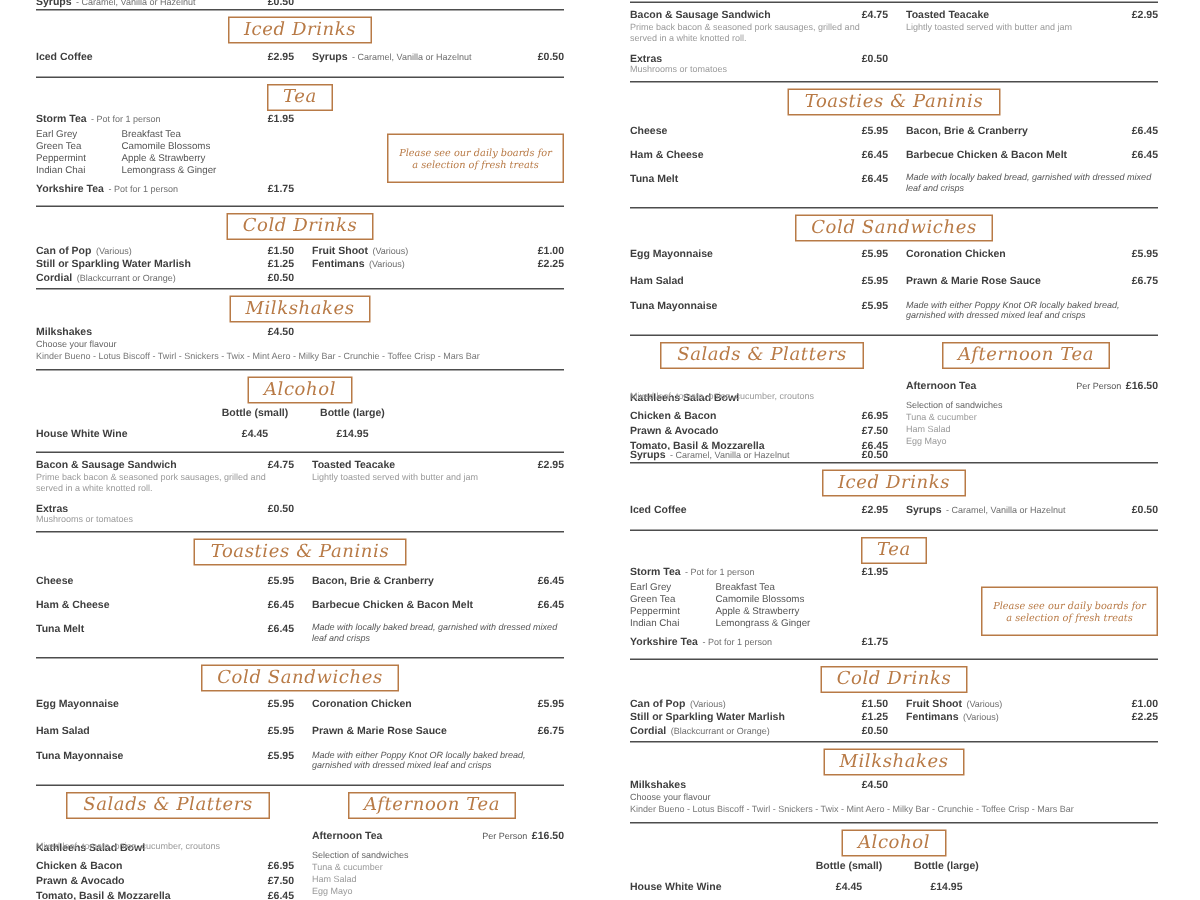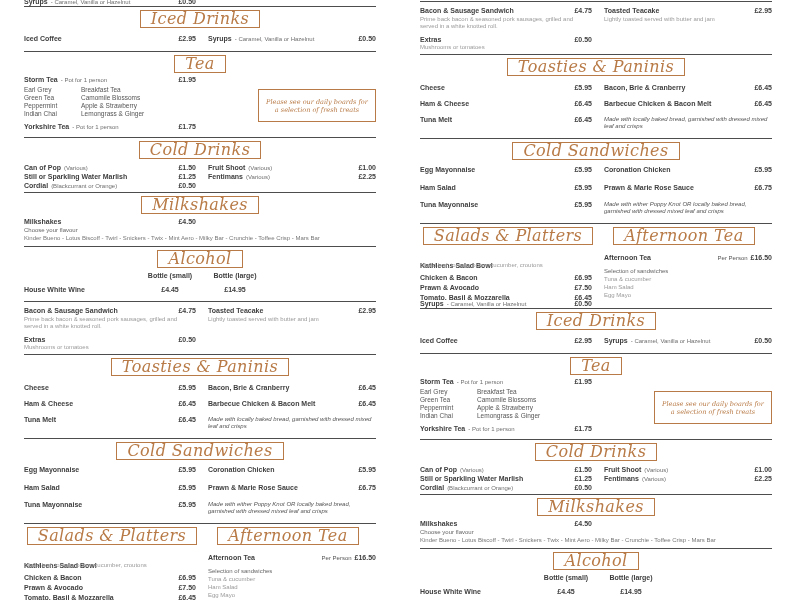--- a/index.html
+++ b/index.html
@@ -21,21 +21,21 @@
   .blk{height:auto;}
   .rule{position:absolute;left:0;width:352px;height:1px;background:var(--rule-color);}
   .pair{position:absolute;top:0;display:flex;align-items:baseline;}
   .pl{left:0;width:172px;}
   .pright{left:184px;width:168px;}
   .nm{font-weight:700;font-size:7px;line-height:8px;color:var(--text);white-space:nowrap;}
   .ds{font-size:6px;color:#6e6e6e;margin-left:3px;white-space:nowrap;}
   .amt{margin-left:auto;font-weight:700;font-size:7px;line-height:8px;color:var(--text);padding-left:4px;}
   .hdrwrap{position:absolute;width:352px;text-align:center;}
   .hdr{display:inline-block;border:1px solid var(--accent);color:var(--accent);
-       font-family:"DejaVu Serif",serif;font-style:italic;font-size:16px;line-height:13px;
+       font-family:"DejaVu Serif",serif;font-style:italic;font-size:12px;line-height:13px;
        padding:1px 10px 2px;letter-spacing:.4px;background:#fff;}
   .small{font-size:6px;line-height:6.5px;color:var(--muted);}
   .smalldark{font-size:6px;line-height:6.5px;color:#666;}
   .notetext{position:absolute;font-size:6px;line-height:6.5px;font-style:italic;color:#555;}
   .tcol{position:absolute;top:0;font-size:6.5px;line-height:8px;color:#555;white-space:nowrap;}
   .teanote{position:absolute;left:234px;width:118px;height:33px;border:1px solid var(--accent);
            color:var(--accent);font-family:"DejaVu Serif",serif;font-style:italic;font-size:6.5px;
            line-height:8px;text-align:center;display:flex;align-items:center;justify-content:center;
            padding:2px 6px;}
   .colhead,.colprice{position:absolute;top:0;width:56px;text-align:center;font-weight:700;

